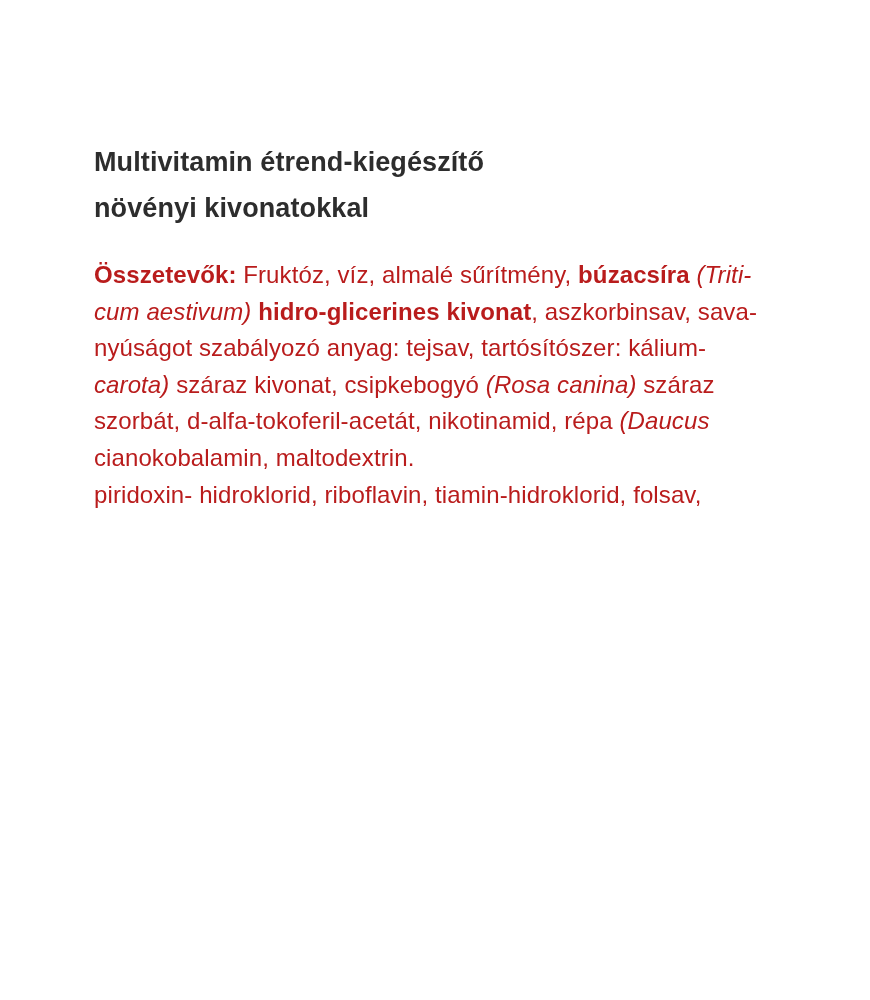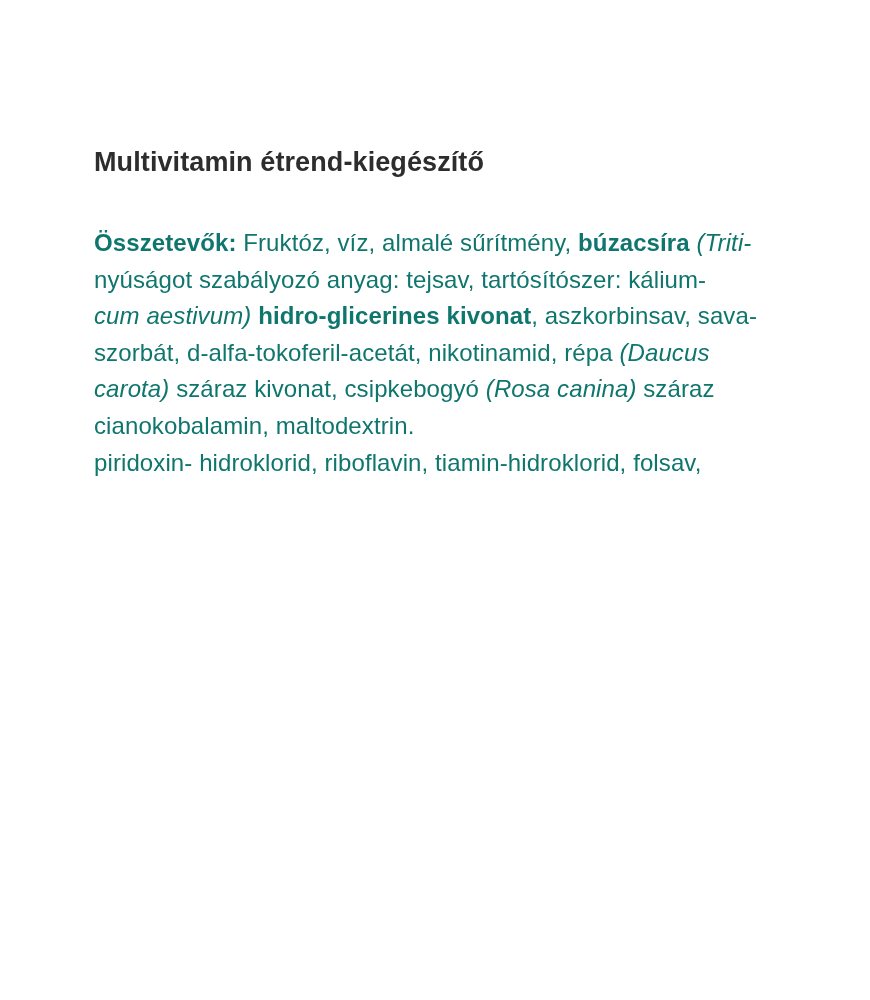--- a/index.html
+++ b/index.html
@@ -25,47 +25,48 @@
     width: 722px;
   }
   .product-title {
     font-weight: 700;
     font-size: 27px;
     line-height: 46px;
     letter-spacing: 0.1px;
     color: #2d2d2d;
   }
   .ingredients {
-    margin-top: 40px;
+    margin-top: 26px;
     font-size: 24px;
     line-height: 36.6px;
     letter-spacing: 0.1px;
-    color: #0f766e;
+    color: #b91c1c;
   }
   .ingredients .line {
     white-space: nowrap;
   }
   .seg-bold   { font-weight: 700; }
   .seg-italic { font-style: italic; }
   .seg-normal { font-weight: 400; font-style: normal; }
 </style>
 </head>
 <body>
 
 <div class="page">
   <div class="content">
 
     <div class="product-title">
       <div>Multivitamin étrend-kiegészítő</div>
+      <div>növényi kivonatokkal</div>
     </div>
 
     <div class="ingredients">
       <div class="line"><span class="seg-bold">Összetevők:</span><span class="seg-normal"> Fruktóz, víz, almalé sűrítmény, </span><span class="seg-bold">búzacsíra</span><span class="seg-normal"> </span><span class="seg-italic">(Triti-</span></div>
+      <div class="line"><span class="seg-italic">cum aestivum)</span><span class="seg-normal"> </span><span class="seg-bold">hidro-glicerines kivonat</span><span class="seg-normal">, aszkorbinsav, sava-</span></div>
       <div class="line"><span class="seg-normal">nyúságot szabályozó anyag: tejsav, tartósítószer: kálium-</span></div>
-      <div class="line"><span class="seg-italic">cum aestivum)</span><span class="seg-normal"> </span><span class="seg-bold">hidro-glicerines kivonat</span><span class="seg-normal">, aszkorbinsav, sava-</span></div>
+      <div class="line"><span class="seg-italic">carota)</span><span class="seg-normal"> száraz kivonat, csipkebogyó </span><span class="seg-italic">(Rosa canina)</span><span class="seg-normal"> száraz</span></div>
       <div class="line"><span class="seg-normal">szorbát, d-alfa-tokoferil-acetát, nikotinamid, répa </span><span class="seg-italic">(Daucus</span></div>
-      <div class="line"><span class="seg-italic">carota)</span><span class="seg-normal"> száraz kivonat, csipkebogyó </span><span class="seg-italic">(Rosa canina)</span><span class="seg-normal"> száraz</span></div>
       <div class="line"><span class="seg-normal">cianokobalamin, maltodextrin.</span></div>
       <div class="line"><span class="seg-normal">piridoxin- hidroklorid, riboflavin, tiamin-hidroklorid, folsav,</span></div>
     </div>
 
   </div>
 </div>
 
 </body></html>

